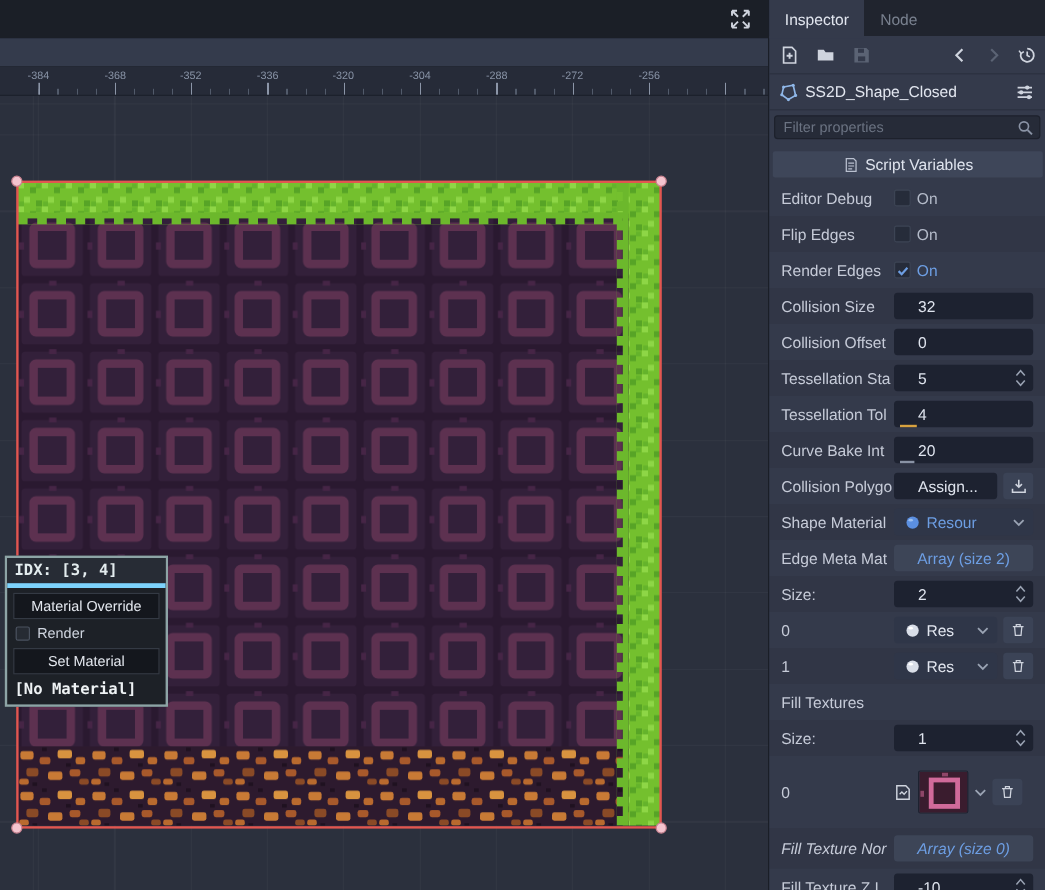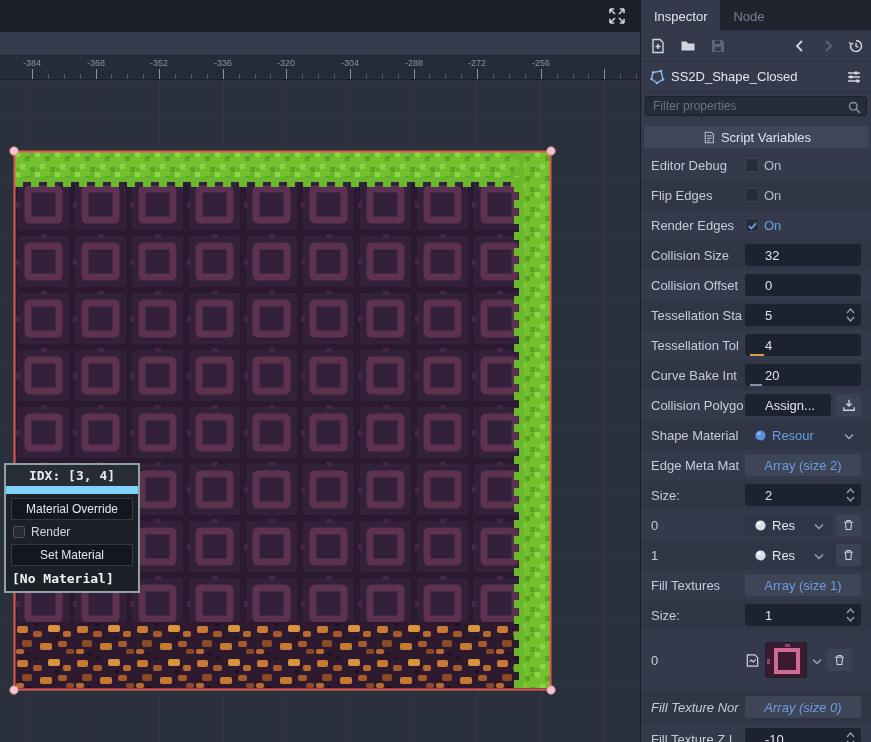--- a/index.html
+++ b/index.html
@@ -24,21 +24,21 @@
     background-image:
       repeating-linear-gradient(90deg,rgba(255,255,255,.035) 0 1px,transparent 1px 63.6px),
       repeating-linear-gradient(0deg,rgba(255,255,255,.03) 0 1px,transparent 1px 63.6px);
     background-position:31.5px 0,0 7px;}
   .shape-svg{position:absolute;left:0;top:0;}
 
   
   .idx-popup{position:absolute;left:4px;top:463px;width:136px;background:#1d2127;
     border:2px solid #8da4a6;z-index:5;padding-bottom:4px;}
   .idx-head{font-family:"DejaVu Sans Mono",monospace;font-weight:bold;font-size:13px;color:#e3ecee;
-    background:#272c35;padding:3px 6px;border-bottom:8px solid #7dd3fc;text-align:center;}
+    background:#272c35;padding:3px 6px;border-bottom:4px solid #7dd3fc;}
   .idx-btn{margin:4px 5px 0 5px;background:#14171d;border:1px solid #343a44;color:#e3e7ee;
     font-size:12px;text-align:center;padding:3px 2px;cursor:pointer;}
   .idx-row{display:flex;align-items:center;gap:6px;padding:5px 7px 1px 7px;}
   .idx-cbx{width:12px;height:12px;background:#262b33;border:1px solid #4a525f;border-radius:2px;}
   .idx-rlabel{font-size:12px;color:#cfd5df;}
   .idx-nomat{font-family:"DejaVu Sans Mono",monospace;font-weight:bold;font-size:13px;color:#eef2f4;padding:5px 6px 1px 6px;}
 
   
   .inspector{position:absolute;left:640px;top:0;width:231px;height:742px;background:#343a4b;border-left:1px solid #1a1e27;}
   .tabbar{position:absolute;left:0;top:0;width:100%;height:30px;background:#20242e;display:flex;}
@@ -455,25 +455,20 @@
                   <path d="M6 4.2V2.5h4v1.7"></path>
                   <path d="M4.3 4.8l.8 8.7h5.8l.8-8.7"></path>
                 </g>
               </svg>
           </div>
         </div>
       </div>
 
       <div class="prow">
         <div class="plabel">Fill Textures</div>
-        <div class="pval">
-            <div class="abtn">
-              <span>Array (size 1)</span>
-            </div>
-          </div>
       </div>
 
       <div class="prow">
         <div class="plabel">Size:</div>
         <div class="pval">
           <div class="inset">
             <span>1</span>
             <span class="spin">
               <svg width="9" height="16" viewBox="0 0 9 16">
                   <path d="M1 6l3.5-4L8 6" stroke="#98a1b1" stroke-width="1.3" fill="none"></path>

